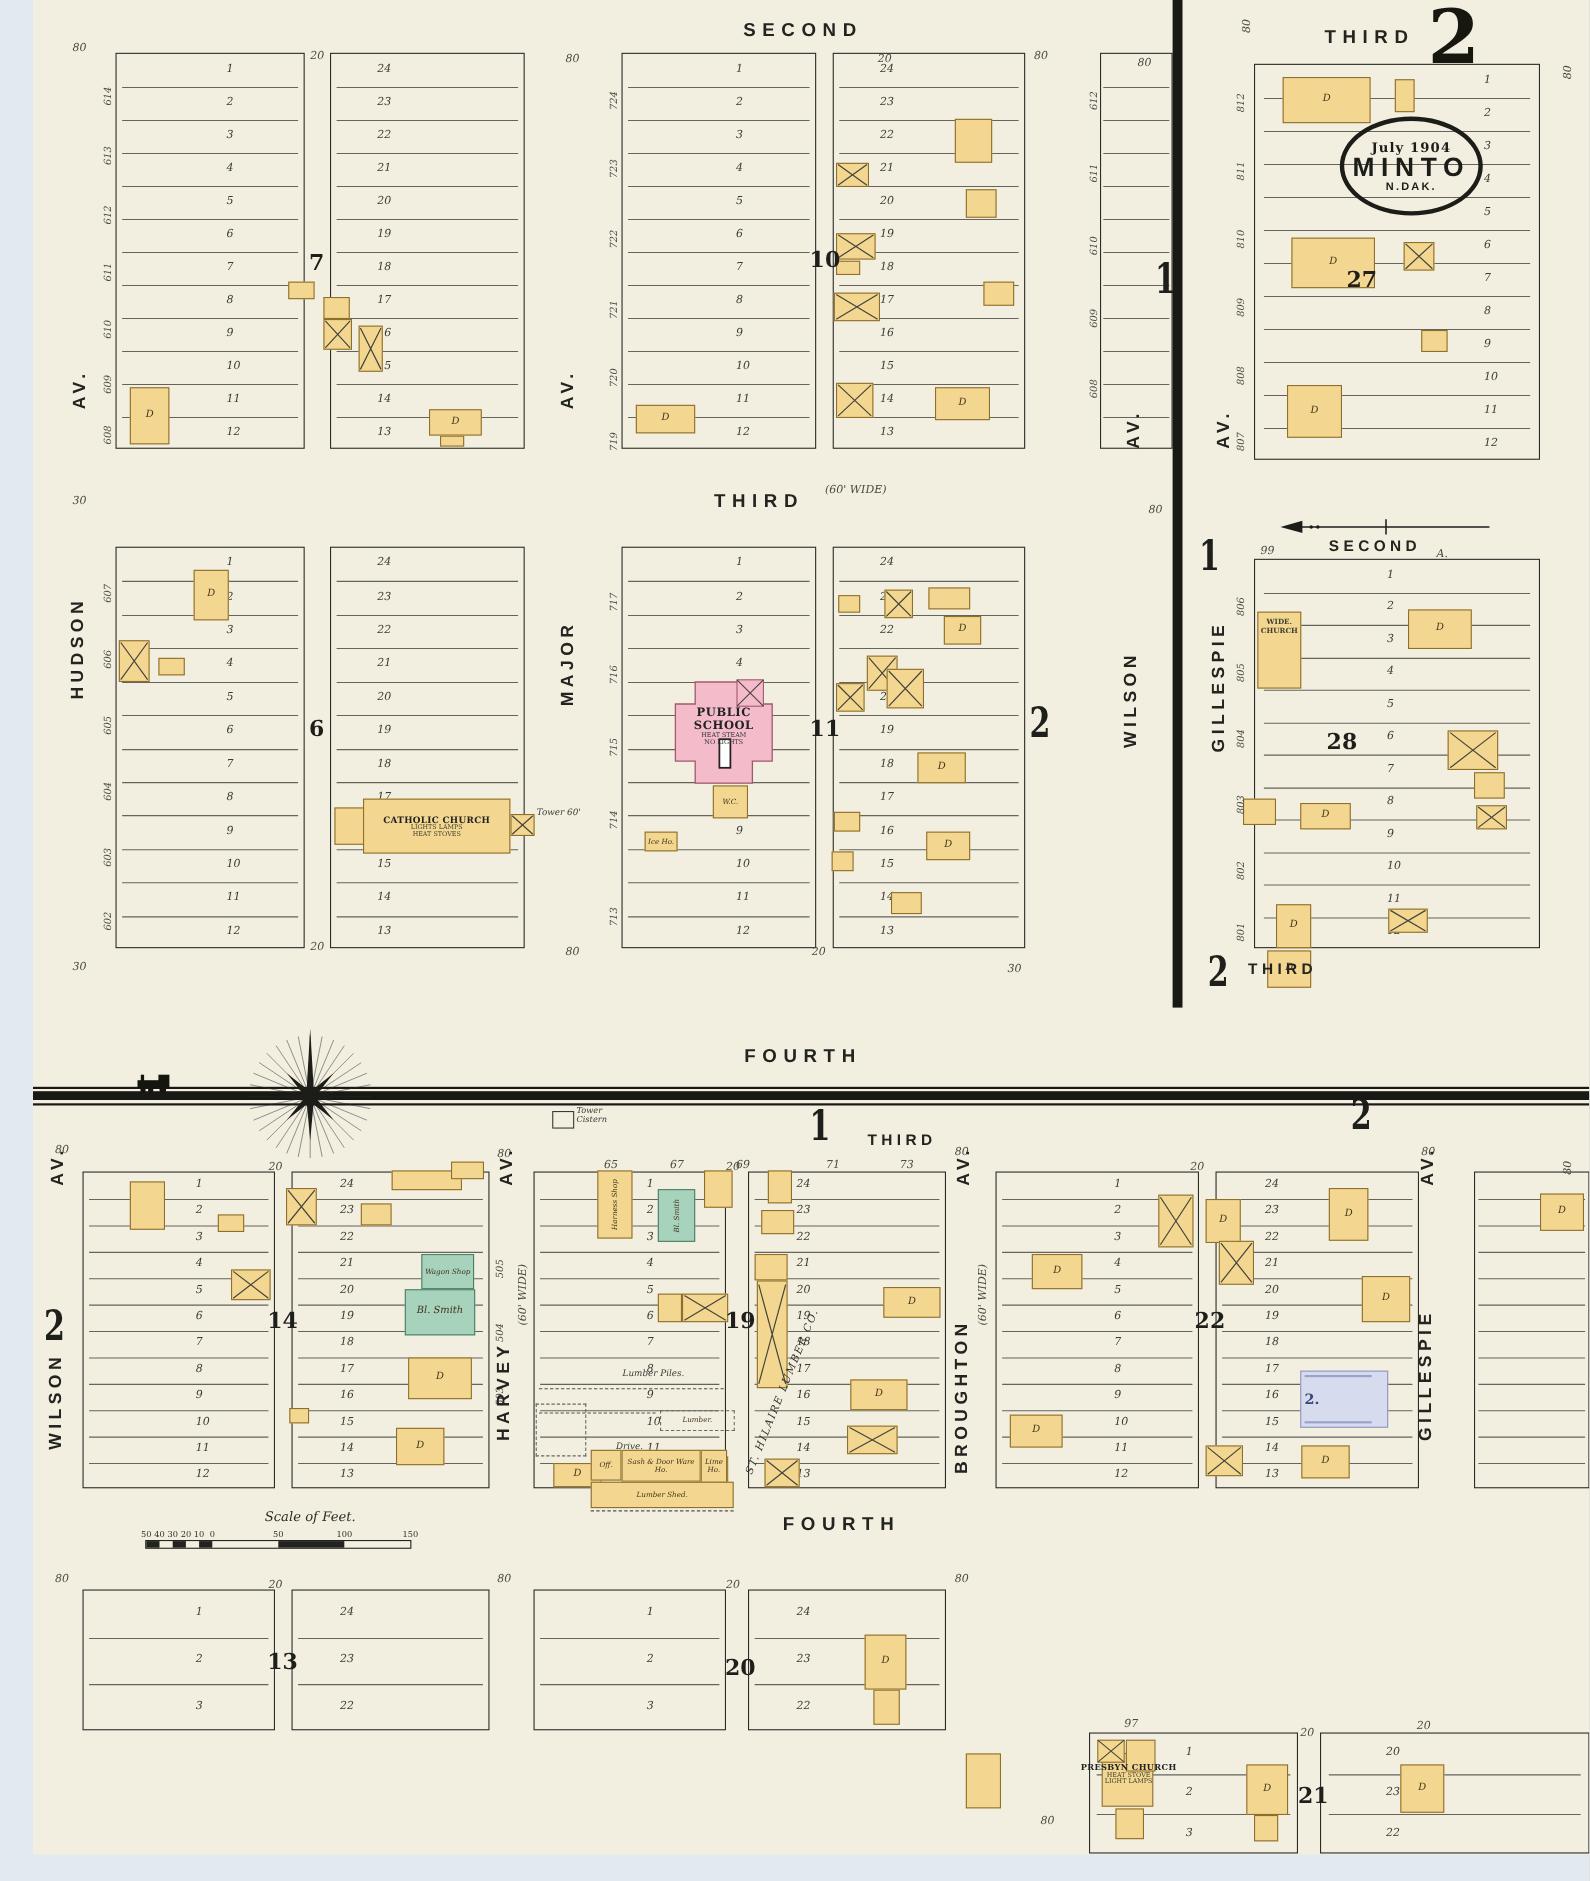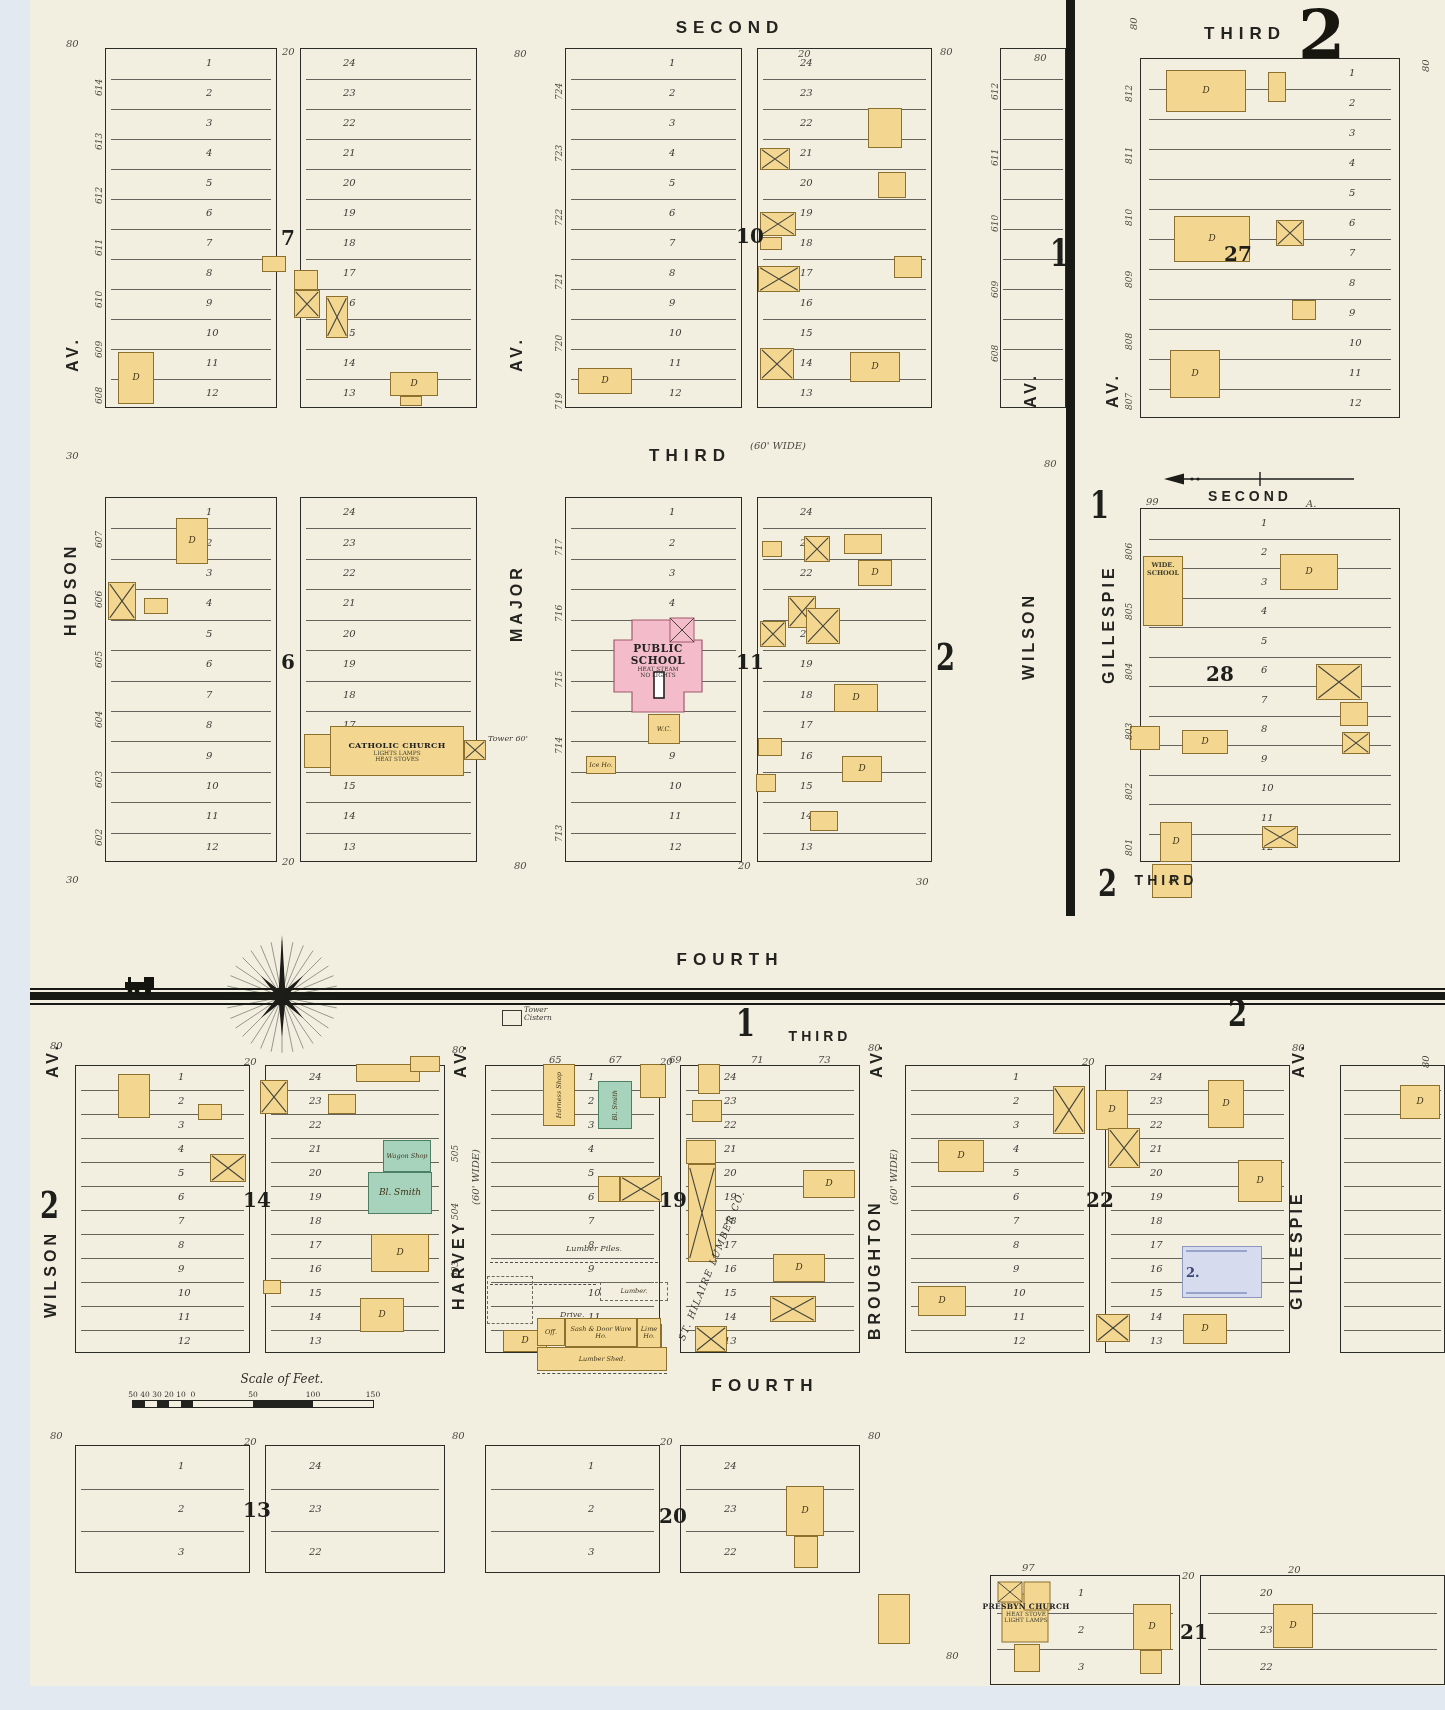--- a/index.html
+++ b/index.html
@@ -65,20 +65,25 @@
 <div id="map">
   <div class="margin-left"></div>
   <div id="divider"></div>
 
   <div class="rail" style="top:988px;height:1.6px;"></div>
   <div class="rail" style="top:992px;height:8px;"></div>
   <div class="rail" style="top:1003px;height:1.6px;"></div>
 
   <div class="pagenum">2</div>
 
+  <div id="minto">
+    <span class="m-date">July 1904</span>
+    <span class="m-name">MINTO</span>
+    <span class="m-state">N.DAK.</span>
+  </div>
 
   <div id="statstamp">
     <div class="ss-line"></div>
     <span class="ss-num">2.</span>
     <div class="ss-line"></div>
   </div>
 
   <div id="cistern-box"></div>
   <div id="cistern-lbl">
     <div>Tower</div>
@@ -1010,21 +1015,21 @@
         <div class="sch-sub">NO LIGHTS</div>
       </div>
     </div>
     <div class="bldg by" style="left: 330px; top: 726px; width: 134px; height: 50px; flex-direction: column;">
       <div class="ch-l1">CATHOLIC CHURCH</div>
       <div class="ch-sub">LIGHTS LAMPS</div>
       <div class="ch-sub">HEAT STOVES</div>
     </div>
     <div class="bldg by" style="left: 1143px; top: 556px; width: 40px; height: 70px; flex-direction: column; justify-content: flex-start; padding-top: 4px;">
       <div class="ch-sub" style="font-weight: bold; font-size: 6.5px;">WIDE.</div>
-      <div class="ch-sub" style="font-weight: bold; font-size: 6.5px;">SCHOOL</div>
+      <div class="ch-sub" style="font-weight: bold; font-size: 6.5px;">CHURCH</div>
     </div>
     <div style="position: absolute; left: 994px; top: 1580px; width: 64px; height: 66px; z-index: 6;">
       <svg width="64" height="66" viewBox="0 0 64 66">
         <rect x="8" y="14" width="46" height="48" fill="#f3d791" stroke="#8d6f2e"></rect>
         <rect x="30" y="2" width="26" height="28" fill="#f3d791" stroke="#8d6f2e"></rect>
         <rect x="4" y="2" width="24" height="20" fill="#f3d791" stroke="#8d6f2e"></rect>
         <path d="M4 2 L28 22 M28 2 L4 22" stroke="#45453c" stroke-width="1"></path>
       </svg>
       <div style="position: absolute; left: -14px; top: 22px; width: 92px; text-align: center;">
         <div class="ch-l1" style="font-size: 7.5px;">PRESBYN CHURCH</div>

